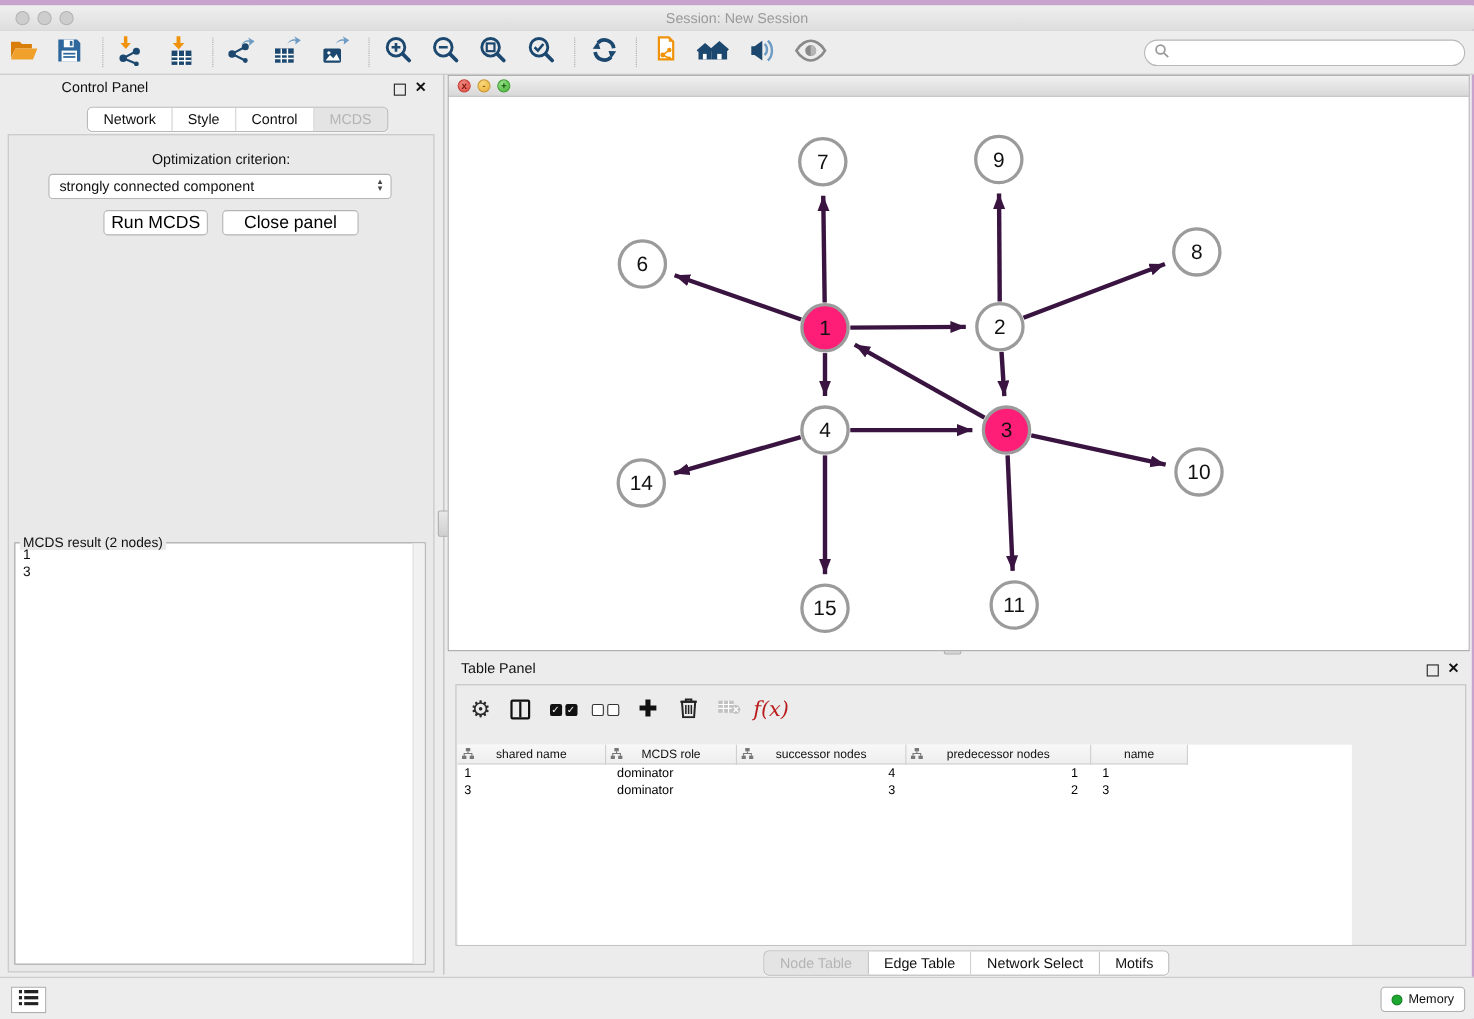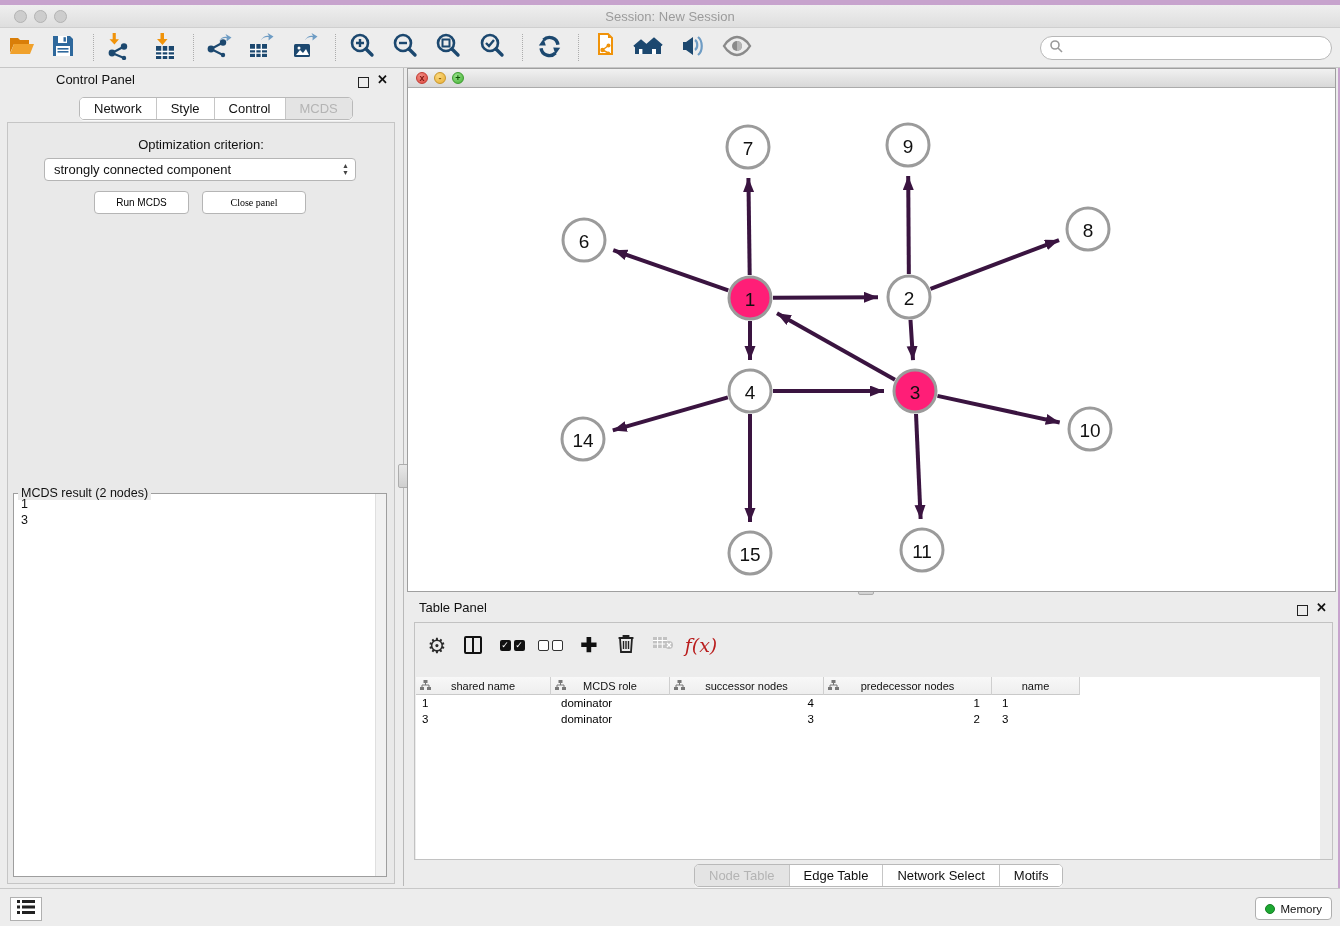--- a/index.html
+++ b/index.html
@@ -49,21 +49,21 @@
 
   .cp-box { left:7px; top:122px; width:388px; height:762px; background:#E9E9E9;
     border:1px solid #C5C5C5; }
   .criterion-label { left:0; top:137px; width:402px; text-align:center; font-size:13px; }
   .cy-select { left:44px; top:158px; width:312px; height:23px; background:#fff;
     border:1px solid #B5B5B5; border-radius:4px; display:flex; align-items:center;
     padding:0 6px 0 9px; font-size:13px; }
   .cy-select .stepper { margin-left:auto; display:flex; flex-direction:column;
     font-size:7px; color:#444; line-height:0.9; }
   .cy-btn { position:absolute; top:191px; height:23px; background:#fff;
-    border:1px solid #B5B5B5; border-radius:4px; font-size:10px;
+    border:1px solid #B5B5B5; border-radius:4px; font-size:16px;
     display:flex; align-items:center; justify-content:center;
     font-family:"Liberation Sans",sans-serif; }
 
   .result-fieldset { left:13px; top:493px; width:374px; height:384px;
     border:1px solid #9E9E9E; background:#fff; }
   .result-legend { position:absolute; left:4px; top:-8px; background:#E9E9E9;
     font-size:12.5px; padding:0 3px; color:#111; }
   .result-scroll { position:absolute; right:0; top:0; width:11px; height:100%;
     background:#F1F1F1; border-left:1px solid #DFDFDF; }
   .result-lines { position:absolute; left:0; top:2px; width:360px; }
@@ -104,21 +104,21 @@
     display:flex; }
   .cols-glyph span { flex:1; }
   .cols-glyph span:first-child { border-right:2px solid #111; }
   .chkpair { display:flex; gap:3px; }
   .chk { width:11px; height:11px; border-radius:2px; background:#111; color:#fff;
     font-size:9px; display:flex; align-items:center; justify-content:center; line-height:1; }
   .unchk { width:11px; height:11px; border-radius:2px; border:1.5px solid #333; background:#fff; }
   .plus-glyph { font-size:20px; font-weight:bold; color:#111; line-height:1; }
   .fx-glyph { font-family:"DejaVu Serif", serif; font-style:italic; font-size:19px; color:#b91c1c; }
 
-  .tp-table { position:absolute; left:1px; top:54px; width:904px; height:182px; background:#fff; }
+  .tp-table { position:absolute; left:1px; top:54px; width:813px; height:182px; background:#fff; }
   .tp-hrow { position:absolute; left:0; top:0; height:18px; display:flex;
     background:linear-gradient(#F8F8F8,#EEEEEE); border-bottom:1px solid #C9C9C9; }
   .tp-hcell { position:relative; height:18px; border-right:1px solid #CFCFCF;
     display:flex; align-items:center; justify-content:center; font-size:11px; color:#111; }
   .hicon { position:absolute; left:4px; top:3px; }
   .tp-body { position:absolute; left:0; top:18px; width:100%; }
   .tp-row { display:flex; height:16px; align-items:center; }
   .tp-cell { font-size:11.5px; color:#000; white-space:nowrap; overflow:hidden; }
 
   
@@ -348,21 +348,21 @@
 <div class="abs cp-box"></div>
 <div class="abs criterion-label">Optimization criterion:</div>
 <div class="abs cy-select">
   <span>strongly connected component</span>
   <span class="stepper">
       <span>▲</span>
       <span>▼</span>
     </span>
 </div>
 <button class="cy-btn" style="left:94px; width:95px;">Run MCDS</button>
-<button class="cy-btn" style="left:202px; width:104px;font-family:Liberation Serif, serif;">Close panel</button>
+<button class="cy-btn" style="left:202px; width:124px;">Close panel</button>
 
 <div class="abs result-fieldset">
   <div class="result-legend">MCDS result (2 nodes)</div>
   <div class="result-lines">
       <div class="result-line">1</div>
       <div class="result-line">3</div>
     </div>
   <div class="result-scroll"></div>
 </div>
 

